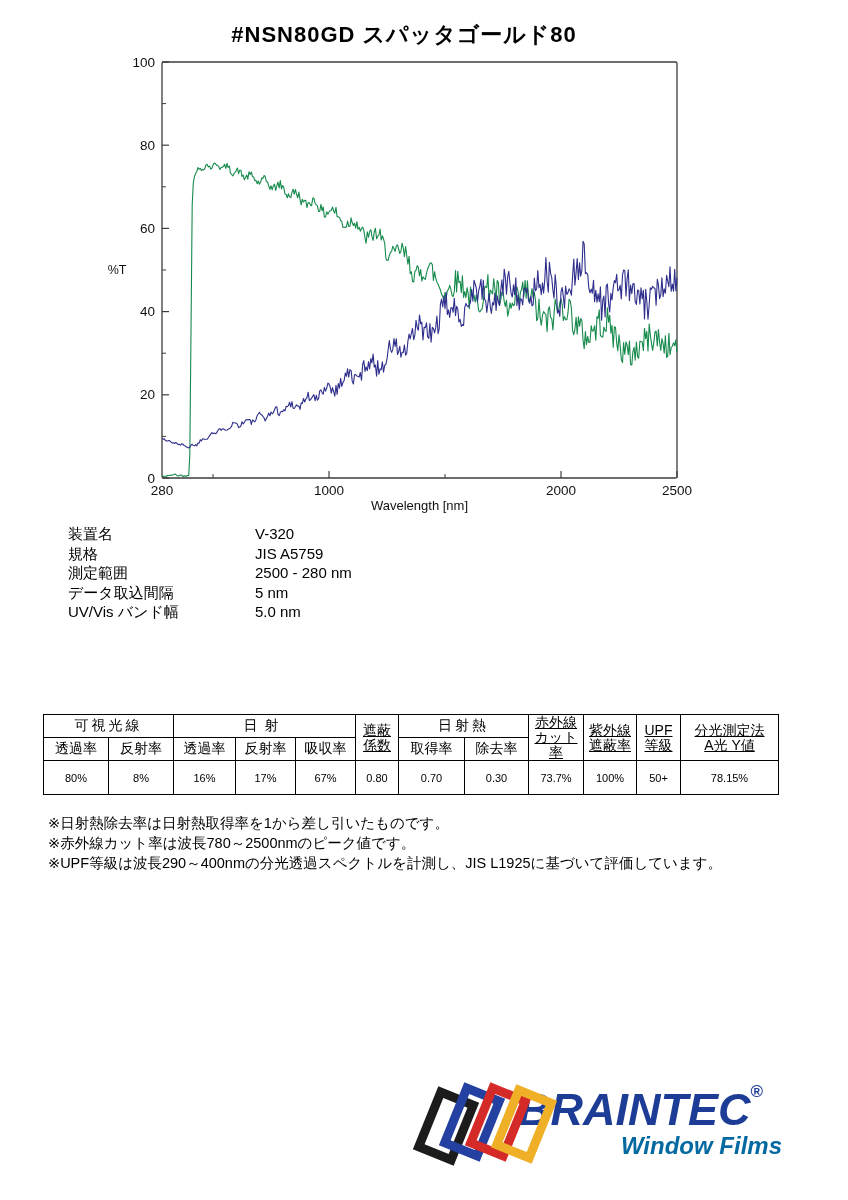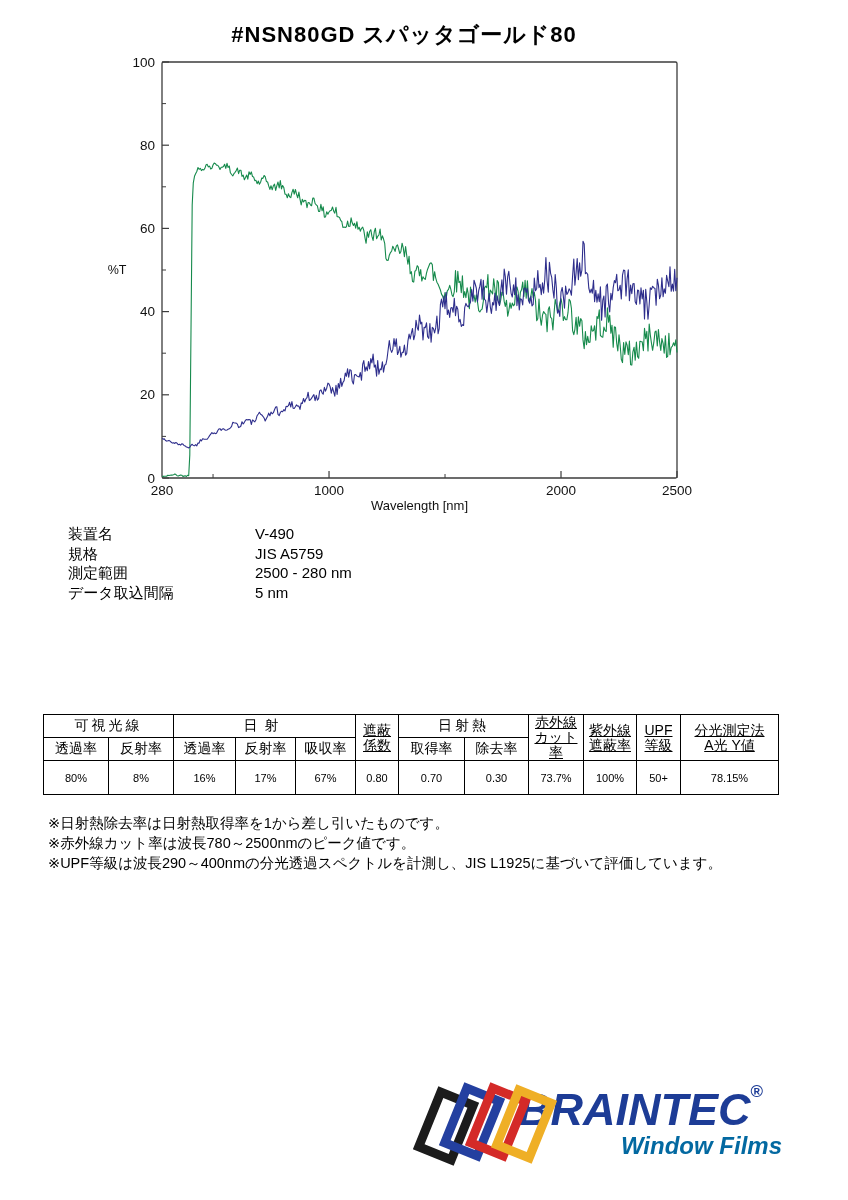--- a/index.html
+++ b/index.html
@@ -65,33 +65,37 @@
     <text x="162" y="495" text-anchor="middle" font-size="13.5" fill="#111" font-family="&quot;Liberation Sans&quot;,&quot;DejaVu Sans&quot;,sans-serif">280</text>
     <text x="419.5" y="510" text-anchor="middle" font-size="13" fill="#111" font-family="&quot;Liberation Sans&quot;,&quot;DejaVu Sans&quot;,sans-serif">Wavelength [nm]</text>
     <text x="117" y="274" text-anchor="middle" font-size="12.5" fill="#111" font-family="&quot;Liberation Sans&quot;,&quot;DejaVu Sans&quot;,sans-serif">%T</text>
     <polyline points="162.0,476.3 163.2,476.4 164.3,476.2 165.5,476.3 166.6,476.2 167.8,475.3 169.0,475.5 170.1,475.3 171.3,475.1 172.4,475.1 173.6,474.7 174.8,474.0 175.9,474.6 177.1,475.7 178.2,476.1 179.4,475.6 180.6,475.1 181.7,475.2 182.9,476.4 184.0,476.1 185.2,475.8 186.4,476.5 187.5,475.3 188.7,475.7 189.8,454.9 191.0,330.2 192.2,205.0 193.3,182.8 194.5,176.3 195.6,173.8 196.8,171.5 198.0,167.5 199.1,169.3 200.3,168.3 201.4,170.6 202.6,169.4 203.8,170.0 204.9,168.3 206.1,164.7 207.2,164.4 208.4,166.9 209.6,166.1 210.7,169.0 211.9,168.3 213.0,165.0 214.2,163.0 215.4,163.7 216.5,165.1 217.7,165.2 218.8,166.8 220.0,169.5 221.2,167.3 222.3,167.3 223.5,166.5 224.6,164.2 225.8,168.4 227.0,163.4 228.1,167.5 229.3,166.0 230.4,172.8 231.6,174.5 232.8,175.9 233.9,173.7 235.1,172.3 236.2,170.6 237.4,168.1 238.6,173.6 239.7,170.2 240.9,170.2 242.0,176.5 243.2,175.1 244.4,179.8 245.5,177.6 246.7,175.0 247.8,179.2 249.0,171.8 250.2,174.4 251.3,171.9 252.5,176.5 253.6,176.9 254.8,180.6 256.0,180.3 257.1,183.7 258.3,181.0 259.4,184.2 260.6,182.2 261.8,178.0 262.9,178.4 264.1,175.5 265.2,176.6 266.4,181.4 267.6,182.0 268.7,185.9 269.9,189.4 271.0,185.7 272.2,189.8 273.4,185.7 274.5,184.1 275.7,190.4 276.8,185.9 278.0,182.0 279.2,188.0 280.3,180.6 281.5,188.9 282.6,185.5 283.8,187.6 285.0,194.2 286.1,194.2 287.3,197.8 288.4,193.7 289.6,196.8 290.8,197.6 291.9,192.6 293.1,189.2 294.2,194.2 295.4,189.5 296.5,194.0 297.7,197.8 298.9,192.0 300.0,199.1 301.2,204.9 302.3,199.3 303.5,201.9 304.7,200.4 305.8,200.5 307.0,207.6 308.1,202.5 309.3,202.7 310.5,205.0 311.6,205.7 312.8,198.1 313.9,198.1 315.1,203.5 316.3,204.9 317.4,205.9 318.6,211.5 319.7,211.5 320.9,204.4 322.1,210.8 323.2,206.9 324.4,217.2 325.5,217.0 326.7,211.8 327.9,214.2 329.0,212.0 330.2,210.7 331.3,210.4 332.5,207.0 333.7,211.2 334.8,213.1 336.0,207.4 337.1,216.8 338.3,216.8 339.5,217.4 340.6,220.3 341.8,221.5 342.9,227.5 344.1,227.0 345.3,227.5 346.4,226.8 347.6,221.1 348.7,226.5 349.9,226.3 351.1,217.8 352.2,222.8 353.4,225.5 354.5,223.2 355.7,228.2 356.9,221.7 358.0,229.3 359.2,227.3 360.3,231.2 361.5,228.3 362.7,227.2 363.8,230.4 365.0,237.8 366.1,243.3 367.3,231.9 368.5,237.3 369.6,231.5 370.8,229.7 371.9,236.2 373.1,240.4 374.3,231.7 375.4,228.2 376.6,238.8 377.7,236.4 378.9,235.0 380.1,229.0 381.2,240.0 382.4,235.9 383.5,238.8 384.7,243.3 385.9,258.5 387.0,260.4 388.2,260.3 389.3,255.2 390.5,252.6 391.7,251.0 392.8,246.2 394.0,248.8 395.1,251.4 396.3,246.2 397.5,244.8 398.6,249.0 399.8,253.5 400.9,251.5 402.1,243.2 403.3,248.2 404.4,256.6 405.6,246.5 406.7,255.3 407.9,264.2 409.1,256.2 410.2,273.7 411.4,271.7 412.5,281.5 413.7,282.1 414.9,271.3 416.0,270.4 417.2,265.7 418.3,267.2 419.5,275.8 420.7,269.5 421.8,281.0 423.0,276.7 424.1,278.5 425.3,279.4 426.5,273.1 427.6,269.2 428.8,266.3 429.9,263.5 431.1,262.8 432.3,264.6 433.4,280.4 434.6,271.7 435.7,277.8 436.9,282.2 438.1,284.3 439.2,287.0 440.4,290.0 441.5,294.1 442.7,296.1 443.9,300.9 445.0,292.6 446.2,298.1 447.3,290.9 448.5,289.3 449.7,285.4 450.8,289.1 452.0,295.0 453.1,296.7 454.3,291.7 455.5,270.6 456.6,291.9 457.8,271.2 458.9,282.5 460.1,281.3 461.3,292.8 462.4,275.7 463.6,297.5 464.7,291.5 465.9,297.7 467.1,287.7 468.2,293.8 469.4,308.6 470.5,287.1 471.7,294.5 472.9,298.1 474.0,295.1 475.2,302.2 476.3,294.9 477.5,301.9 478.7,310.6 479.8,312.0 481.0,309.9 482.1,309.1 483.3,301.4 484.5,287.9 485.6,286.2 486.8,287.7 487.9,274.5 489.1,301.2 490.3,290.0 491.4,291.7 492.6,293.9 493.7,278.7 494.9,288.8 496.1,300.4 497.2,280.5 498.4,282.5 499.5,305.3 500.7,300.2 501.9,292.2 503.0,292.0 504.2,301.4 505.3,306.4 506.5,300.2 507.7,316.1 508.8,310.8 510.0,302.8 511.1,308.3 512.3,303.0 513.5,305.8 514.6,304.4 515.8,289.4 516.9,286.9 518.1,291.7 519.3,304.2 520.4,292.2 521.6,289.6 522.7,282.1 523.9,296.4 525.1,280.3 526.2,298.1 527.4,280.8 528.5,296.7 529.7,300.6 530.9,296.2 532.0,288.5 533.2,297.8 534.3,292.3 535.5,300.5 536.7,320.6 537.8,318.7 539.0,299.1 540.1,316.6 541.3,325.3 542.5,315.2 543.6,311.6 544.8,313.4 545.9,314.4 547.1,331.6 548.3,309.4 549.4,306.7 550.6,317.3 551.7,318.3 552.9,329.9 554.0,314.1 555.2,299.4 556.4,305.0 557.5,311.8 558.7,309.8 559.8,302.9 561.0,298.7 562.2,304.8 563.3,320.5 564.5,316.6 565.6,319.6 566.8,319.8 568.0,312.7 569.1,299.4 570.3,301.0 571.4,308.3 572.6,330.6 573.8,334.7 574.9,329.3 576.1,317.4 577.2,334.1 578.4,316.7 579.6,326.3 580.7,318.6 581.9,320.7 583.0,339.9 584.2,348.8 585.4,331.6 586.5,344.6 587.7,336.3 588.8,342.4 590.0,342.1 591.2,325.7 592.3,331.1 593.5,330.7 594.6,325.7 595.8,340.2 597.0,316.6 598.1,318.5 599.3,309.9 600.4,335.5 601.6,336.7 602.8,337.2 603.9,327.1 605.1,330.6 606.2,331.5 607.4,307.7 608.6,322.2 609.7,315.3 610.9,333.1 612.0,325.2 613.2,347.1 614.4,326.9 615.5,327.3 616.7,343.1 617.8,350.9 619.0,334.9 620.2,345.8 621.3,359.2 622.5,362.6 623.6,342.6 624.8,354.5 626.0,341.9 627.1,345.1 628.3,354.8 629.4,341.0 630.6,364.7 631.8,365.1 632.9,351.9 634.1,347.2 635.2,360.3 636.4,342.0 637.6,356.6 638.7,358.3 639.9,341.2 641.0,341.6 642.2,341.7 643.4,350.6 644.5,328.2 645.7,338.8 646.8,331.4 648.0,350.9 649.2,324.1 650.3,334.8 651.5,343.3 652.6,350.3 653.8,342.7 655.0,331.9 656.1,331.0 657.3,346.0 658.4,329.5 659.6,341.9 660.8,350.5 661.9,338.6 663.1,343.4 664.2,353.3 665.4,335.9 666.6,357.4 667.7,356.4 668.9,333.2 670.0,354.6 671.2,347.5 672.4,346.2 673.5,342.8 674.7,345.8 675.8,339.8 677.0,352.5" fill="none" stroke="#168a4c" stroke-width="1.1" stroke-linejoin="round"></polyline>
     <polyline points="162.0,438.5 163.2,439.1 164.3,438.9 165.5,440.5 166.6,441.1 167.8,440.8 169.0,440.4 170.1,441.1 171.3,442.3 172.4,443.1 173.6,442.7 174.8,443.4 175.9,442.5 177.1,443.2 178.2,444.8 179.4,444.2 180.6,445.1 181.7,443.8 182.9,444.1 184.0,445.5 185.2,445.9 186.4,447.0 187.5,447.2 188.7,447.9 189.8,447.2 191.0,445.2 192.2,444.3 193.3,445.5 194.5,445.8 195.6,444.6 196.8,445.8 198.0,443.0 199.1,443.1 200.3,439.7 201.4,440.9 202.6,438.7 203.8,439.1 204.9,439.2 206.1,439.2 207.2,439.3 208.4,437.5 209.6,435.6 210.7,434.2 211.9,432.6 213.0,433.7 214.2,432.9 215.4,433.6 216.5,433.3 217.7,430.8 218.8,429.0 220.0,428.7 221.2,430.3 222.3,429.1 223.5,428.7 224.6,429.7 225.8,430.3 227.0,429.9 228.1,429.3 229.3,428.8 230.4,427.8 231.6,426.4 232.8,422.3 233.9,422.8 235.1,423.0 236.2,423.1 237.4,424.1 238.6,427.6 239.7,427.0 240.9,426.0 242.0,421.7 243.2,423.9 244.4,422.3 245.5,420.2 246.7,419.5 247.8,419.9 249.0,419.6 250.2,419.7 251.3,424.5 252.5,420.0 253.6,420.8 254.8,421.8 256.0,419.7 257.1,415.7 258.3,414.0 259.4,412.3 260.6,414.2 261.8,414.9 262.9,416.3 264.1,418.0 265.2,421.0 266.4,418.5 267.6,416.2 268.7,413.1 269.9,415.8 271.0,412.1 272.2,413.8 273.4,412.7 274.5,409.7 275.7,407.0 276.8,406.7 278.0,414.4 279.2,415.6 280.3,412.5 281.5,411.2 282.6,411.8 283.8,409.7 285.0,410.9 286.1,406.3 287.3,406.7 288.4,405.7 289.6,402.3 290.8,407.0 291.9,401.5 293.1,408.2 294.2,408.5 295.4,406.8 296.5,404.9 297.7,406.1 298.9,406.1 300.0,409.4 301.2,402.9 302.3,403.4 303.5,398.5 304.7,402.0 305.8,399.0 307.0,397.6 308.1,392.2 309.3,400.4 310.5,399.8 311.6,398.1 312.8,396.2 313.9,394.7 315.1,400.6 316.3,395.3 317.4,400.2 318.6,398.7 319.7,390.8 320.9,389.8 322.1,392.8 323.2,394.2 324.4,387.4 325.5,391.1 326.7,388.2 327.9,383.1 329.0,384.0 330.2,386.9 331.3,393.1 332.5,387.6 333.7,391.9 334.8,396.1 336.0,385.3 337.1,394.4 338.3,383.5 339.5,388.2 340.6,378.2 341.8,386.4 342.9,382.5 344.1,380.6 345.3,373.0 346.4,376.3 347.6,368.7 348.7,377.2 349.9,369.6 351.1,370.4 352.2,381.1 353.4,384.0 354.5,374.7 355.7,374.6 356.9,376.0 358.0,376.4 359.2,377.0 360.3,372.5 361.5,380.3 362.7,364.1 363.8,360.6 365.0,371.4 366.1,366.9 367.3,370.7 368.5,361.5 369.6,368.9 370.8,358.6 371.9,362.9 373.1,354.1 374.3,367.1 375.4,365.0 376.6,376.3 377.7,360.6 378.9,374.2 380.1,368.9 381.2,369.7 382.4,361.8 383.5,372.2 384.7,365.3 385.9,364.4 387.0,359.0 388.2,349.2 389.3,340.5 390.5,349.4 391.7,352.4 392.8,349.4 394.0,338.6 395.1,346.5 396.3,338.9 397.5,354.5 398.6,351.7 399.8,346.3 400.9,357.2 402.1,352.4 403.3,352.4 404.4,345.0 405.6,355.1 406.7,353.5 407.9,341.2 409.1,334.0 410.2,338.9 411.4,333.2 412.5,328.5 413.7,339.8 414.9,334.9 416.0,320.2 417.2,327.6 418.3,330.3 419.5,315.1 420.7,323.9 421.8,322.2 423.0,340.0 424.1,327.4 425.3,327.6 426.5,322.8 427.6,336.7 428.8,338.3 429.9,323.5 431.1,342.2 432.3,327.4 433.4,328.4 434.6,332.9 435.7,327.9 436.9,316.0 438.1,333.7 439.2,328.7 440.4,304.7 441.5,299.0 442.7,307.0 443.9,296.1 445.0,308.8 446.2,292.4 447.3,314.5 448.5,310.0 449.7,317.4 450.8,308.0 452.0,307.5 453.1,312.3 454.3,298.3 455.5,315.6 456.6,306.2 457.8,309.3 458.9,322.0 460.1,319.4 461.3,326.4 462.4,324.7 463.6,325.5 464.7,307.6 465.9,303.4 467.1,305.9 468.2,306.9 469.4,304.5 470.5,302.3 471.7,289.5 472.9,301.3 474.0,280.2 475.2,284.0 476.3,288.0 477.5,301.8 478.7,290.5 479.8,286.4 481.0,279.4 482.1,299.1 483.3,280.4 484.5,299.3 485.6,300.3 486.8,312.4 487.9,303.2 489.1,293.6 490.3,306.8 491.4,313.5 492.6,302.5 493.7,304.9 494.9,293.1 496.1,310.4 497.2,295.9 498.4,302.0 499.5,305.5 500.7,291.1 501.9,279.9 503.0,295.2 504.2,269.0 505.3,276.5 506.5,294.1 507.7,276.5 508.8,271.3 510.0,284.0 511.1,293.3 512.3,297.0 513.5,284.9 514.6,294.7 515.8,277.8 516.9,305.6 518.1,294.7 519.3,310.0 520.4,298.8 521.6,299.4 522.7,304.9 523.9,289.0 525.1,287.8 526.2,292.4 527.4,288.3 528.5,300.5 529.7,303.3 530.9,296.1 532.0,305.9 533.2,304.4 534.3,278.1 535.5,290.7 536.7,288.4 537.8,270.6 539.0,287.7 540.1,284.4 541.3,294.8 542.5,282.9 543.6,293.2 544.8,279.1 545.9,257.6 547.1,280.7 548.3,292.2 549.4,262.3 550.6,273.3 551.7,277.4 552.9,289.9 554.0,298.2 555.2,274.5 556.4,288.4 557.5,313.1 558.7,310.1 559.8,316.5 561.0,292.2 562.2,287.5 563.3,296.1 564.5,308.2 565.6,286.0 566.8,294.5 568.0,292.6 569.1,288.8 570.3,290.8 571.4,295.3 572.6,276.1 573.8,259.0 574.9,285.2 576.1,272.6 577.2,258.5 578.4,279.6 579.6,262.9 580.7,276.2 581.9,270.2 583.0,241.2 584.2,243.9 585.4,273.7 586.5,272.7 587.7,274.4 588.8,288.0 590.0,292.8 591.2,289.1 592.3,293.2 593.5,280.2 594.6,301.6 595.8,290.2 597.0,302.3 598.1,293.9 599.3,301.7 600.4,286.9 601.6,320.3 602.8,300.2 603.9,296.0 605.1,317.0 606.2,286.3 607.4,284.1 608.6,303.8 609.7,311.9 610.9,293.3 612.0,300.0 613.2,287.6 614.4,280.5 615.5,282.8 616.7,274.4 617.8,290.8 619.0,289.8 620.2,285.2 621.3,298.9 622.5,275.2 623.6,270.0 624.8,270.8 626.0,295.9 627.1,278.9 628.3,269.9 629.4,300.7 630.6,285.1 631.8,293.7 632.9,283.7 634.1,283.6 635.2,301.7 636.4,304.4 637.6,290.0 638.7,290.8 639.9,303.9 641.0,287.8 642.2,298.9 643.4,290.2 644.5,319.0 645.7,289.2 646.8,301.5 648.0,319.2 649.2,304.5 650.3,287.8 651.5,289.4 652.6,286.3 653.8,287.7 655.0,288.5 656.1,305.3 657.3,279.2 658.4,284.8 659.6,298.6 660.8,294.8 661.9,277.7 663.1,296.7 664.2,288.8 665.4,293.3 666.6,275.4 667.7,281.0 668.9,286.7 670.0,266.8 671.2,291.3 672.4,284.1 673.5,291.2 674.7,269.3 675.8,290.6 677.0,277.7" fill="none" stroke="#2e2e8c" stroke-width="1.1" stroke-linejoin="round"></polyline>
   </svg>
 
 <div class="abs" id="meta">
   <div class="meta-row">
     <span class="meta-label">装置名</span>
-    <span class="meta-value">V-490</span>
+    <span class="meta-value">V-320</span>
   </div>
   <div class="meta-row">
     <span class="meta-label">規格</span>
     <span class="meta-value">JIS A5759</span>
   </div>
   <div class="meta-row">
     <span class="meta-label">測定範囲</span>
     <span class="meta-value">2500 - 280 nm</span>
   </div>
   <div class="meta-row">
     <span class="meta-label">データ取込間隔</span>
     <span class="meta-value">5 nm</span>
+  </div>
+  <div class="meta-row">
+    <span class="meta-label">UV/Vis バンド幅</span>
+    <span class="meta-value">5.0 nm</span>
   </div>
 </div>
 
 <table class="abs" id="results">
   <colgroup>
     <col style="width:65px">
       <col style="width:65px">
       <col style="width:62px">
       <col style="width:60px">
     <col style="width:60px">

